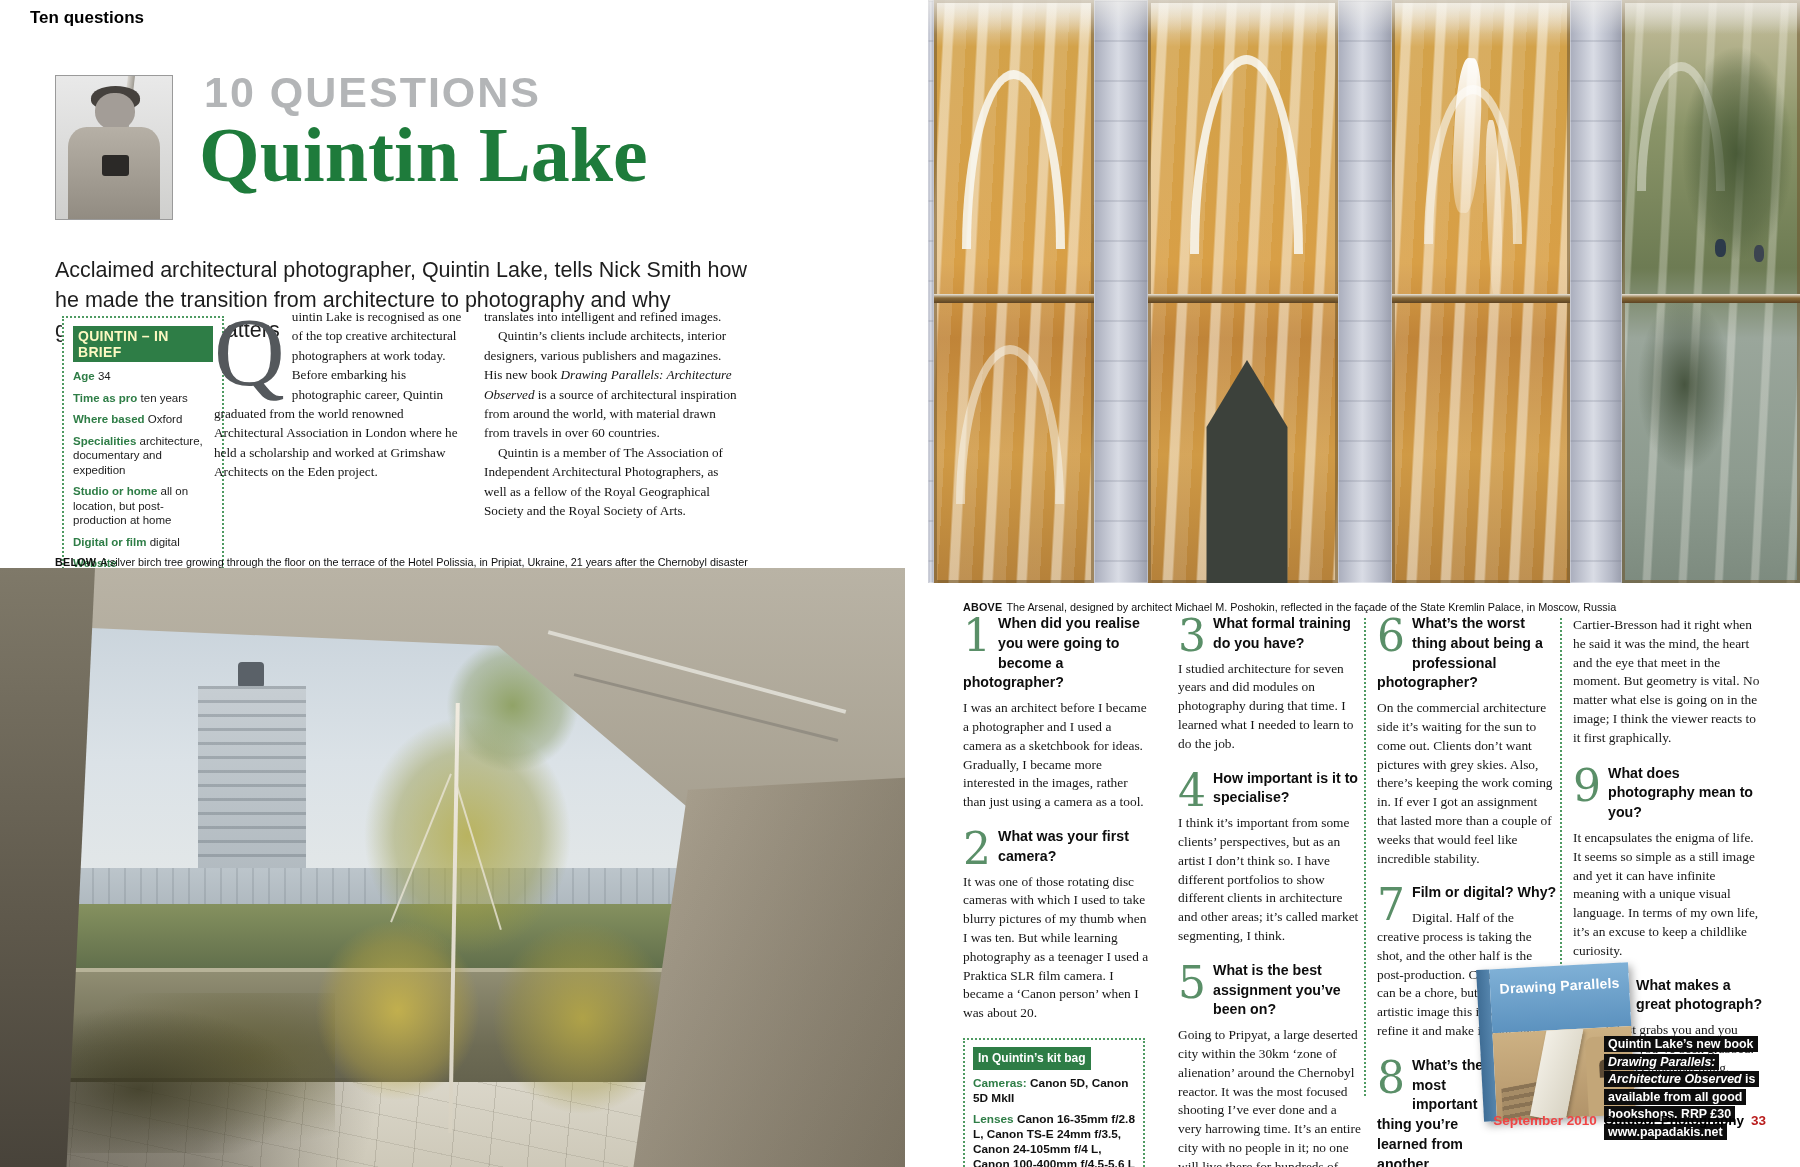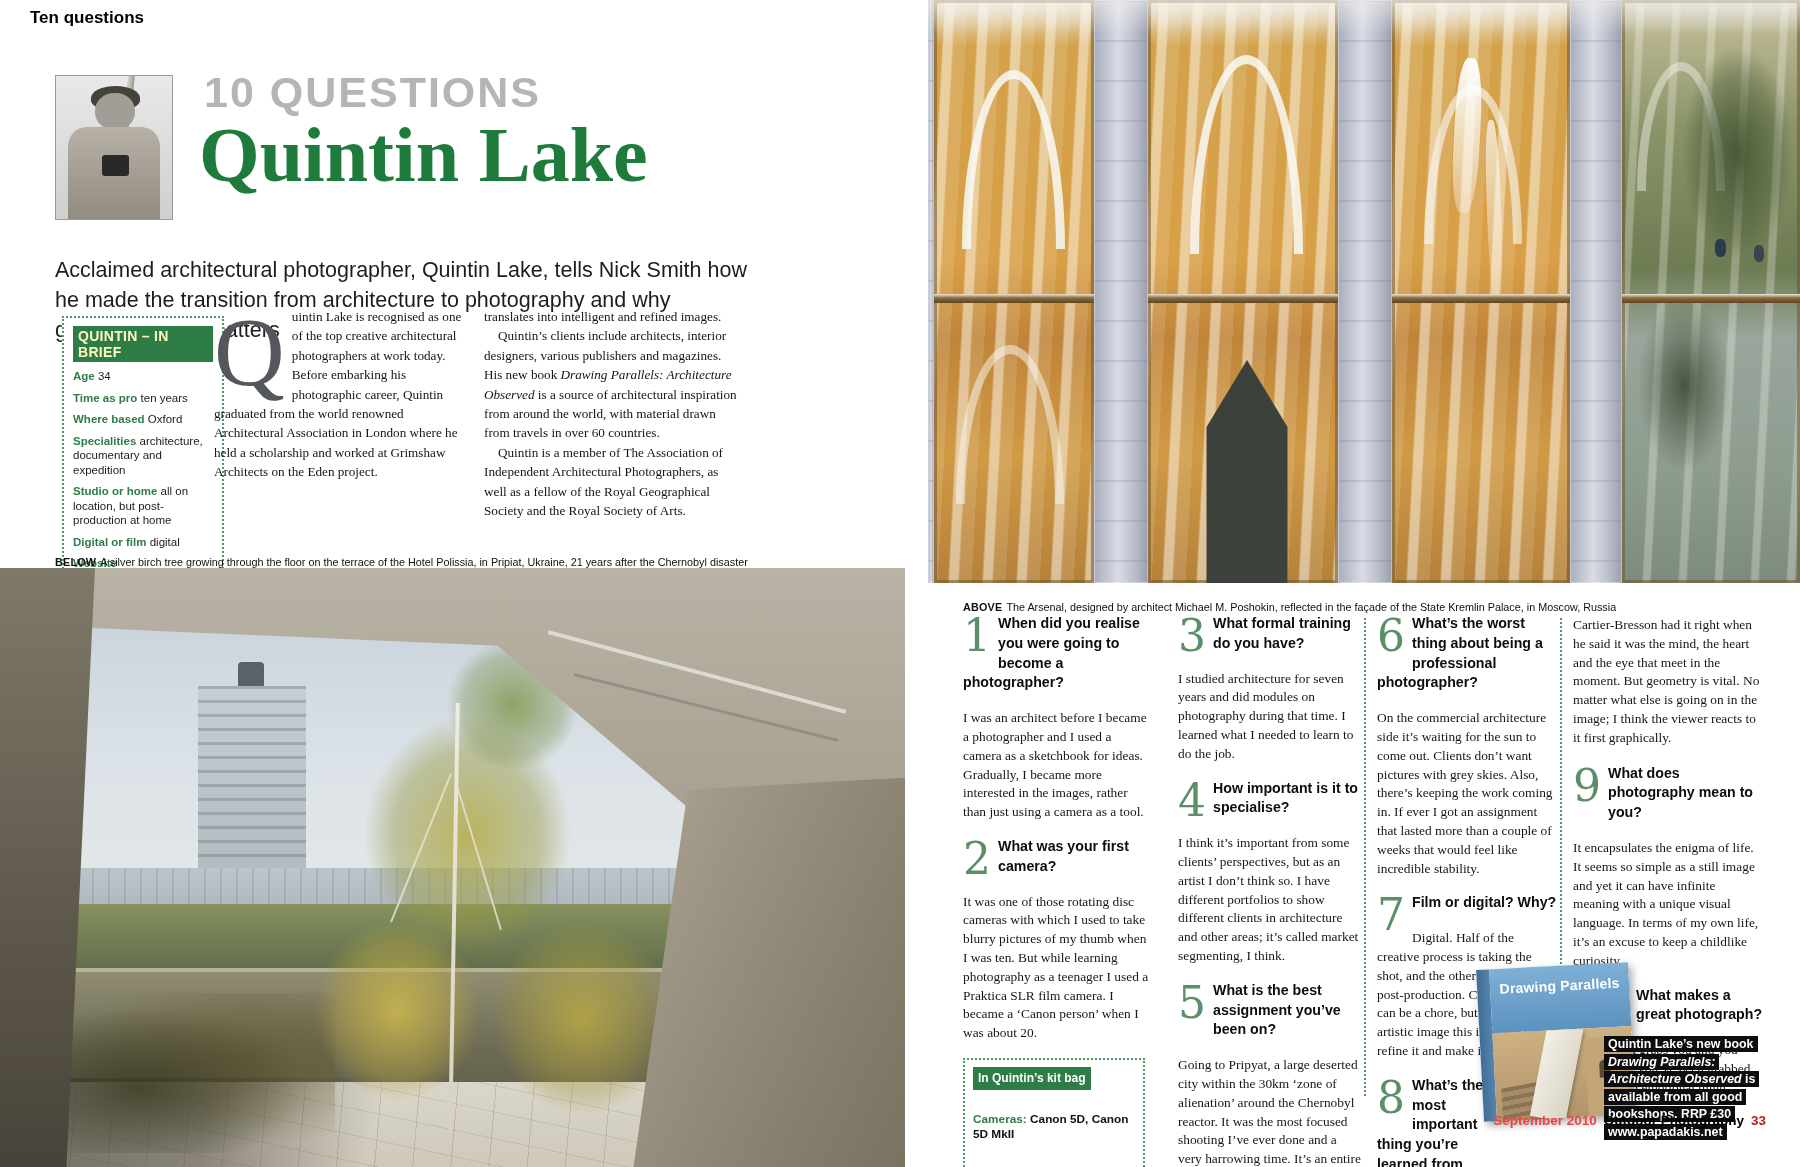--- a/index.html
+++ b/index.html
@@ -149,33 +149,33 @@
   .qa-col{font-family:"Liberation Serif",serif;font-size:13.4px;line-height:18.8px;color:#161616;}
   .qa-col1{left:963px;top:614px;width:188px;}
   .qa-col2{left:1178px;top:614px;width:184px;}
   .qa-col3{left:1377px;top:614px;width:182px;}
   .qa-col4{left:1573px;top:614px;width:190px;}
   .qa{margin:0 0 15px;overflow:visible;}
   .qnum{float:left;font-family:"DejaVu Serif",serif;font-size:44px;line-height:38px;
         color:#5a8f68;margin:3px 7px 0 0;}
   .qq{font-weight:bold;font-size:14.2px;line-height:18.6px;color:#0d0d0d;
       font-family:"Liberation Sans",sans-serif;}
-  .qa-a{margin:16px 0 0;}
+  .qa-a{margin:6px 0 0;}
   .qa-lead{margin:2px 0 16px;}
   .qa-narrow{width:108px;}
   .qa-a-indent{margin-left:32px;width:152px;}
   .qa-divider{border-left:2px dotted #4e9a62;width:0;}
   .qa-div1{left:1364px;top:618px;height:478px;}
   .qa-div2{left:1560px;top:618px;height:478px;}
 
   
   .kitbag{margin-top:14px;border:2px dotted #4e9a62;padding:7px 8px 9px;width:162px;
           font-family:"Liberation Sans",sans-serif;}
   .kb-title{display:inline-block;background:#2e7d46;color:#fff;font-size:12px;font-weight:bold;padding:2px 5px;}
-  .kb-line{margin:22px 0 0;font-size:11.8px;line-height:15px;font-weight:700;color:#111;}
+  .kb-line{margin:6px 0 0;font-size:11.8px;line-height:15px;font-weight:700;color:#111;}
   .kb-label{color:#2e7d46;font-weight:bold;}
 
   
   .book{left:1480px;top:966px;width:152px;height:152px;transform:rotate(-3deg);
         box-shadow:3px 4px 8px rgba(0,0,0,.35);}
   .bk-spine{left:0;top:0;width:13px;height:100%;background:linear-gradient(90deg,#3f6d95,#5585ad);}
   .bk-front{left:13px;top:0;right:0;bottom:0;width:139px;height:100%;}
   .bk-sky{left:0;top:0;width:100%;height:42%;background:linear-gradient(180deg,#7fb0d6,#5c92bf);}
   .bk-title{left:0;top:12px;width:100%;text-align:center;color:#fff;font-weight:bold;font-size:14px;
             letter-spacing:.2px;}

